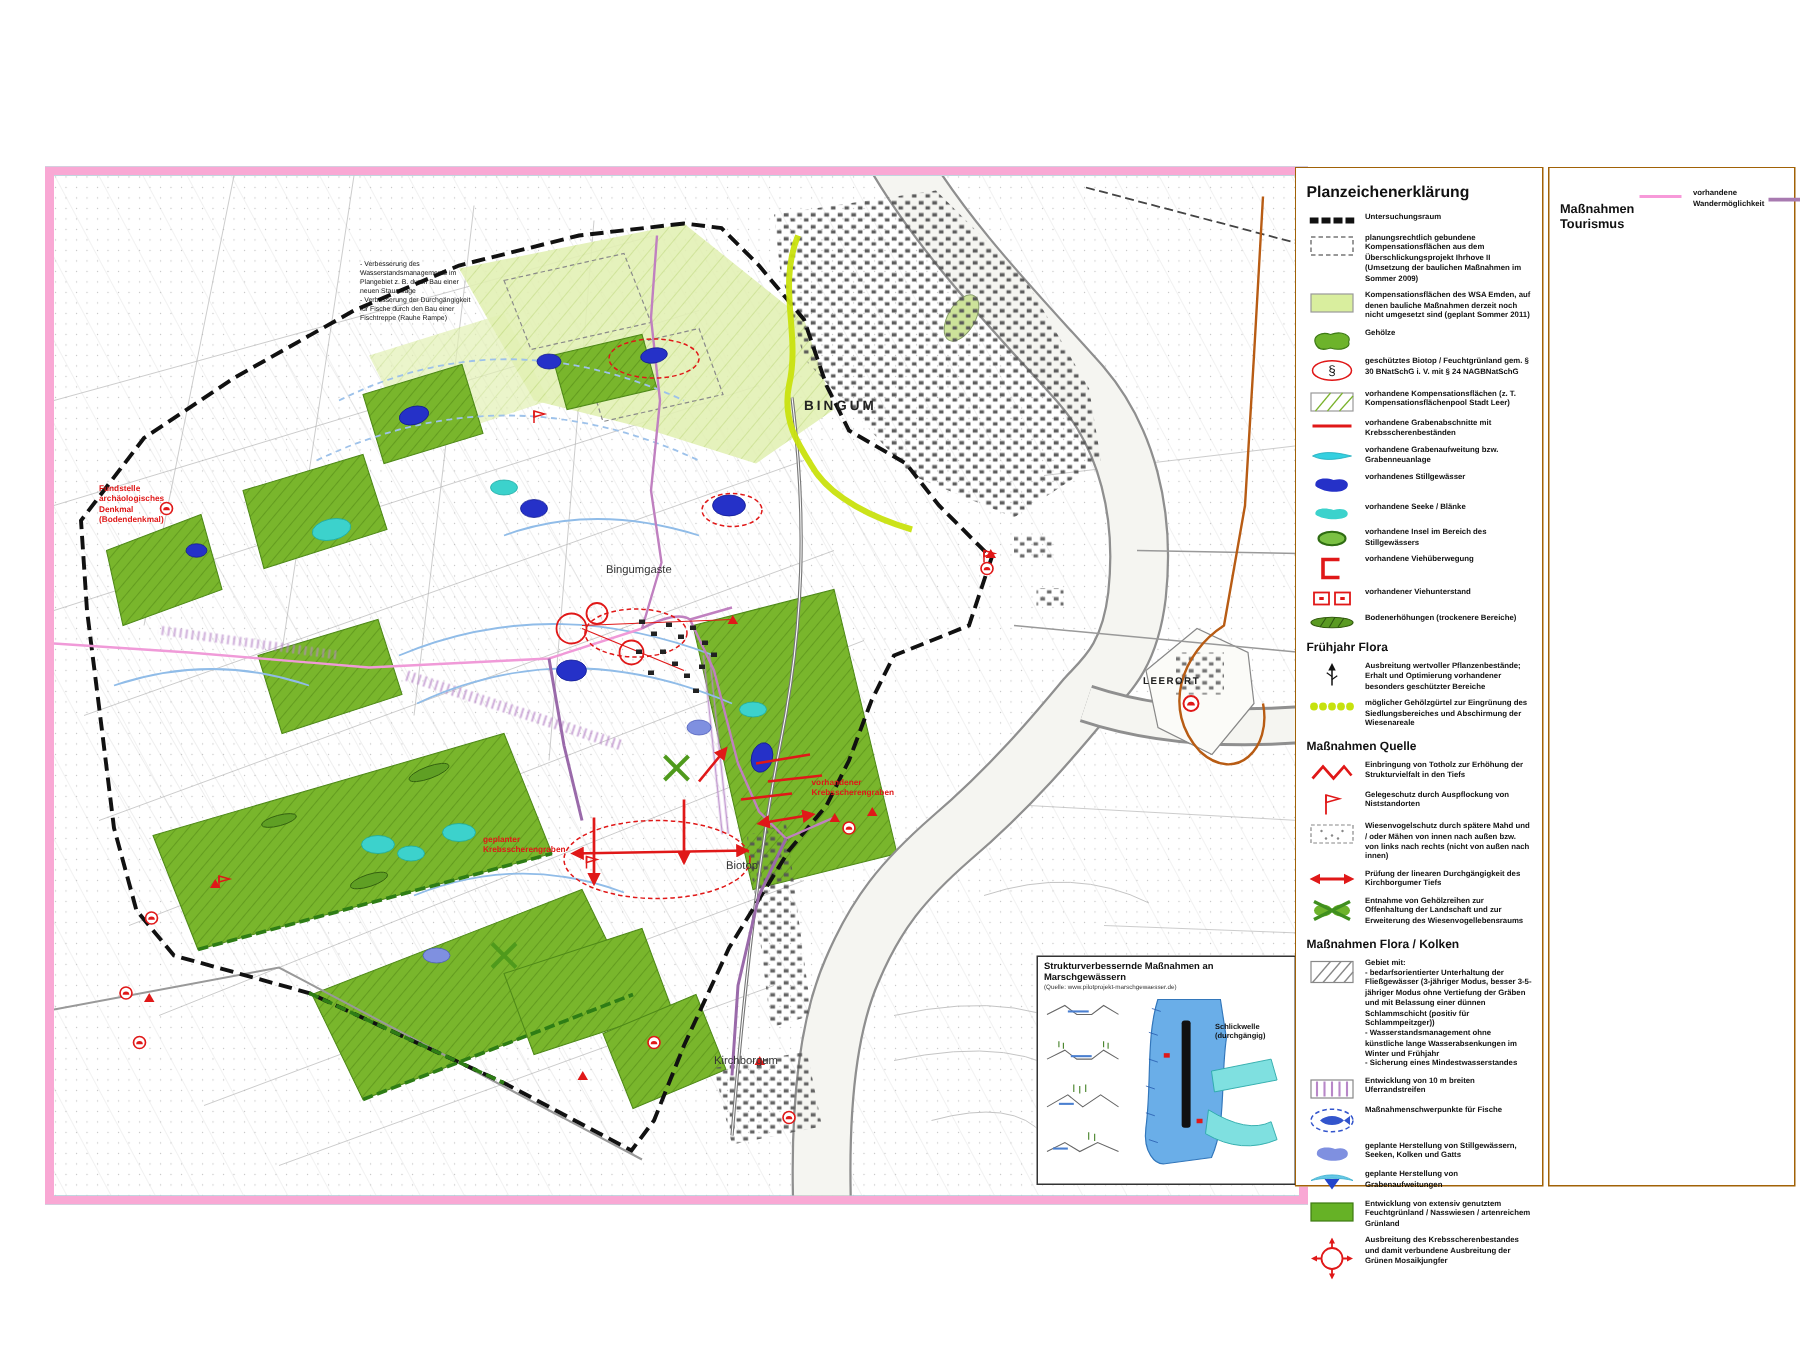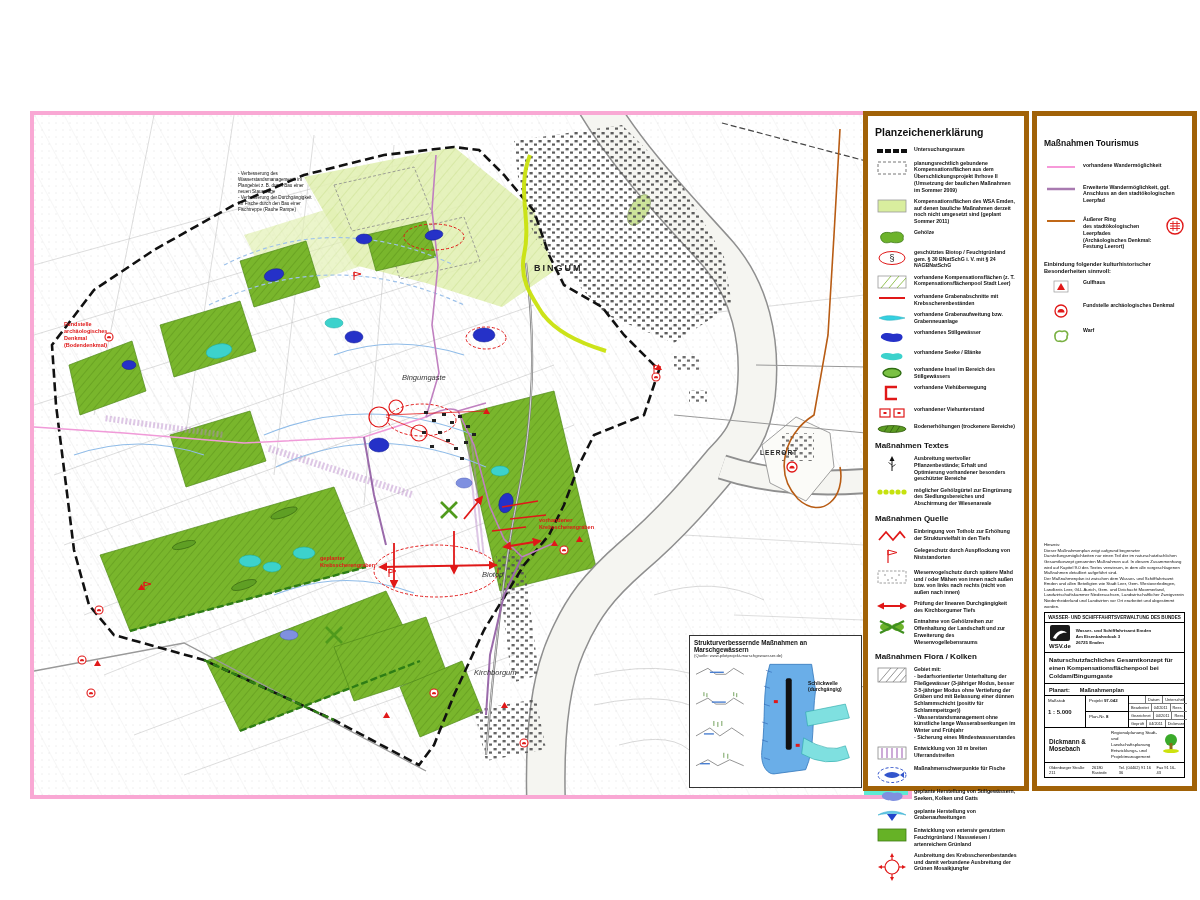--- a/index.html
+++ b/index.html
@@ -1,38 +1,38 @@
 <!DOCTYPE html>
 <html><head>
 <meta charset="utf-8">
 <style>
   html,body{margin:0;padding:0;width:1200px;height:900px;overflow:hidden;background:#ffffff;
     font-family:"Liberation Sans", sans-serif;color:#111;}
   #sheet{position:absolute;left:30px;top:111px;width:1167px;height:680px;}
   
-  #mapbox{position:absolute;left:0;top:0;width:830px;height:680px;border:4px solid #f9a8d4;background:#5eead4;padding-left:44px;}
+  #mapbox{position:absolute;left:0;top:0;width:830px;height:680px;border:6px solid #f9a8d4;background:#5eead4;}
   #mapbox svg.base{position:absolute;left:0;top:0;}
   .maplabel{position:absolute;white-space:pre-line;pointer-events:none;}
   .lab-town{font-size:9px;font-weight:bold;letter-spacing:2px;color:#222;}
-  .lab-vill{font-size:7.5px;font-style:italic;color:#333;}
+  .lab-vill{font-size:7.5px;color:#333;}
   .lab-small{font-size:6.5px;letter-spacing:1px;color:#222;font-weight:bold;}
   .lab-red{font-size:5.5px;font-weight:bold;color:#e01818;line-height:1.25;}
   .lab-black{font-size:4.6px;color:#111;line-height:1.3;}
   
   #inset{position:absolute;left:655px;top:520px;width:173px;height:153px;background:#fff;
     border:1px solid #333;padding:3px 4px;box-sizing:border-box;}
   #inset .ititle{font-size:6.3px;font-weight:bold;}
   #inset .isrc{font-size:4.2px;color:#333;margin-bottom:2px;}
   #inset .ibody{display:flex;gap:4px;}
   #inset .schlick{position:absolute;right:3px;top:44px;width:50px;font-size:5px;font-weight:bold;line-height:1.2;white-space:pre-line;}
   
-  .legendcol{position:absolute;top:0;height:680px;background:#fff;border:5px solid #a16207;
+  .legendcol{position:absolute;top:0;height:680px;background:#fff;border:1px solid #a16207;
     box-sizing:border-box;padding:8px 7px;}
   #legend1{left:833px;width:166px;}
-  #legend2{left:1002px;width:165px;display:flex;flex-direction:column;}
+  #legend2{left:1002px;width:165px;display:flex;flex-direction:row;}
   .ltitle{font-size:10.5px;font-weight:bold;margin:2px 0 8px 0;}
   .lsec{font-size:8px;font-weight:bold;margin:7px 0 5px 0;}
   .lrow{display:flex;gap:5px;margin-bottom:4.5px;align-items:flex-start;}
   .sym{flex:0 0 34px;display:flex;justify-content:center;padding-top:1px;}
   .txt{font-size:5.2px;font-weight:bold;line-height:1.3;white-space:pre-line;}
   .t-head{font-size:5.6px;font-weight:bold;margin:6px 0 4px 0;line-height:1.3;}
   
   .hinweis{font-size:4.3px;line-height:1.3;white-space:pre-line;margin-top:auto;margin-bottom:3px;}
   .tb{border:1.4px solid #000;}
   .tb-row{border-bottom:1px solid #000;}
@@ -371,21 +371,21 @@
           <rect x="396" y="330" width="4" height="3"></rect>
           <rect x="388" y="316" width="4" height="3"></rect>
         <rect x="438" y="318" width="4" height="3"></rect>
           <rect x="426" y="342" width="4" height="3"></rect>
       </g>
     </svg>
 
     <div class="maplabel lab-town" style="left:500px;top:148px;">BINGUM</div>
     <div class="maplabel lab-vill" style="left:368px;top:258px;">Bingumgaste</div>
     <div class="maplabel lab-vill" style="left:448px;top:455px;">Biotop</div>
-    <div class="maplabel lab-vill" style="left:440px;top:553px;">Kirchborgum</div>
+    <div class="maplabel lab-vill" style="left:440px;top:585px;">Kirchborgum</div>
     <div class="maplabel lab-small" style="left:726px;top:334px;">LEERORT</div>
     <div class="maplabel lab-red" style="left:30px;top:206px;width:64px;">Fundstelle
 archäologisches
 Denkmal
 (Bodendenkmal)</div>
     <div class="maplabel lab-red" style="left:286px;top:440px;width:70px;">geplanter
 Krebsscherengraben</div>
     <div class="maplabel lab-red" style="left:505px;top:402px;width:75px;">vorhandener
 Krebsscherengraben</div>
     <div class="maplabel lab-black" style="left:204px;top:56px;width:76px;">- Verbesserung des Wasserstandsmanagements im Plangebiet z. B. durch Bau einer neuen Stauanlage
@@ -557,21 +557,21 @@
             <g stroke="#2d5510" stroke-width="0.7">
               <line x1="8" y1="8" x2="12" y2="2"></line>
               <line x1="14" y1="8.5" x2="18" y2="1.5"></line>
               <line x1="20" y1="8" x2="24" y2="2"></line>
             </g>
           </svg>
         </span>
         <span class="txt">Bodenerhöhungen (trockenere Bereiche)</span>
       </div>
 
-    <div class="lsec">Maßnahmen Textes</div>
+    <div class="lsec">Frühjahr Flora</div>
     <div class="lrow">
         <span class="sym">
           <svg width="14" height="16">
             <line x1="7" y1="15" x2="7" y2="3" stroke="#111" stroke-width="1"></line>
             <polygon points="7,0 4.5,5 9.5,5" fill="#111"></polygon>
             <line x1="7" y1="9" x2="3.5" y2="6.5" stroke="#111" stroke-width="0.8"></line>
             <line x1="7" y1="11" x2="10.5" y2="8.5" stroke="#111" stroke-width="0.8"></line>
           </svg>
         </span>
         <span class="txt">Ausbreitung wertvoller Pflanzenbestände; Erhalt und Optimierung vorhandener besonders geschützter Bereiche</span>

